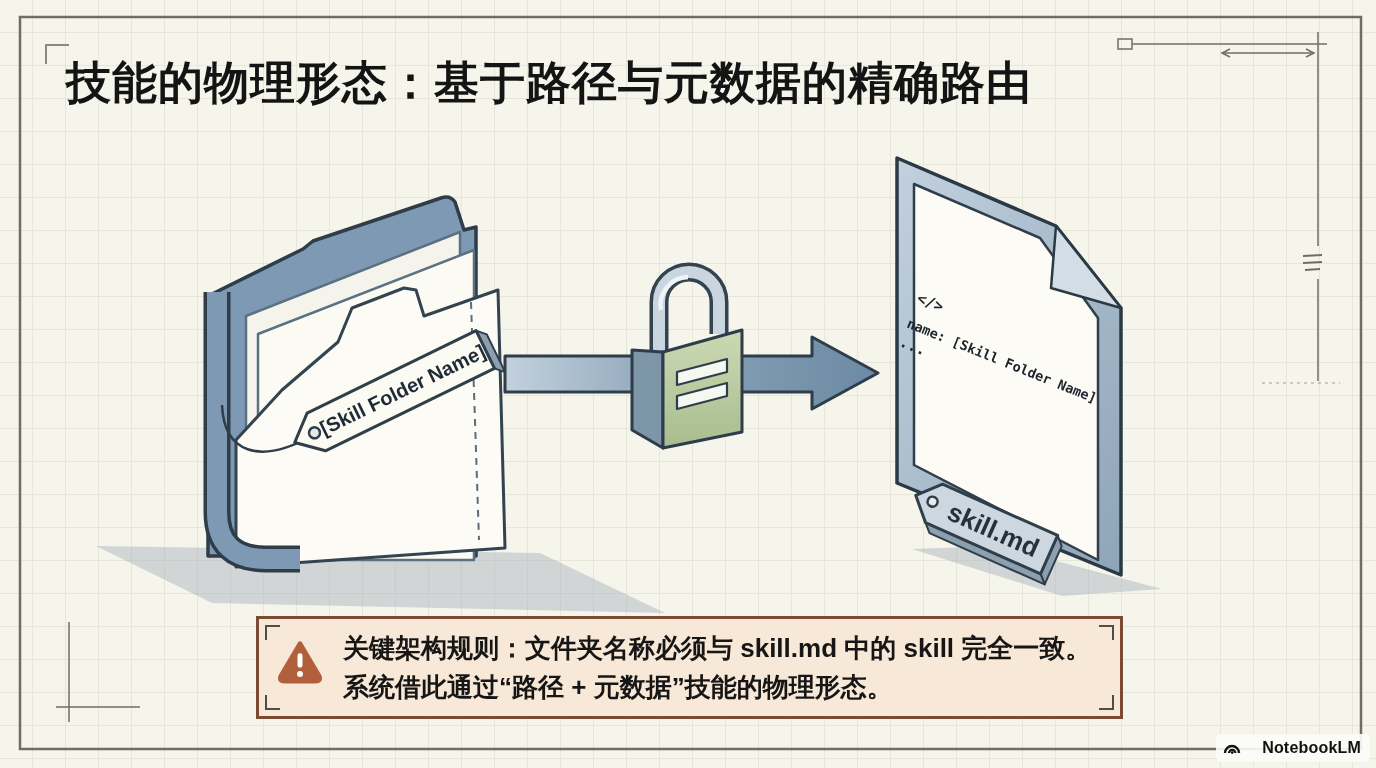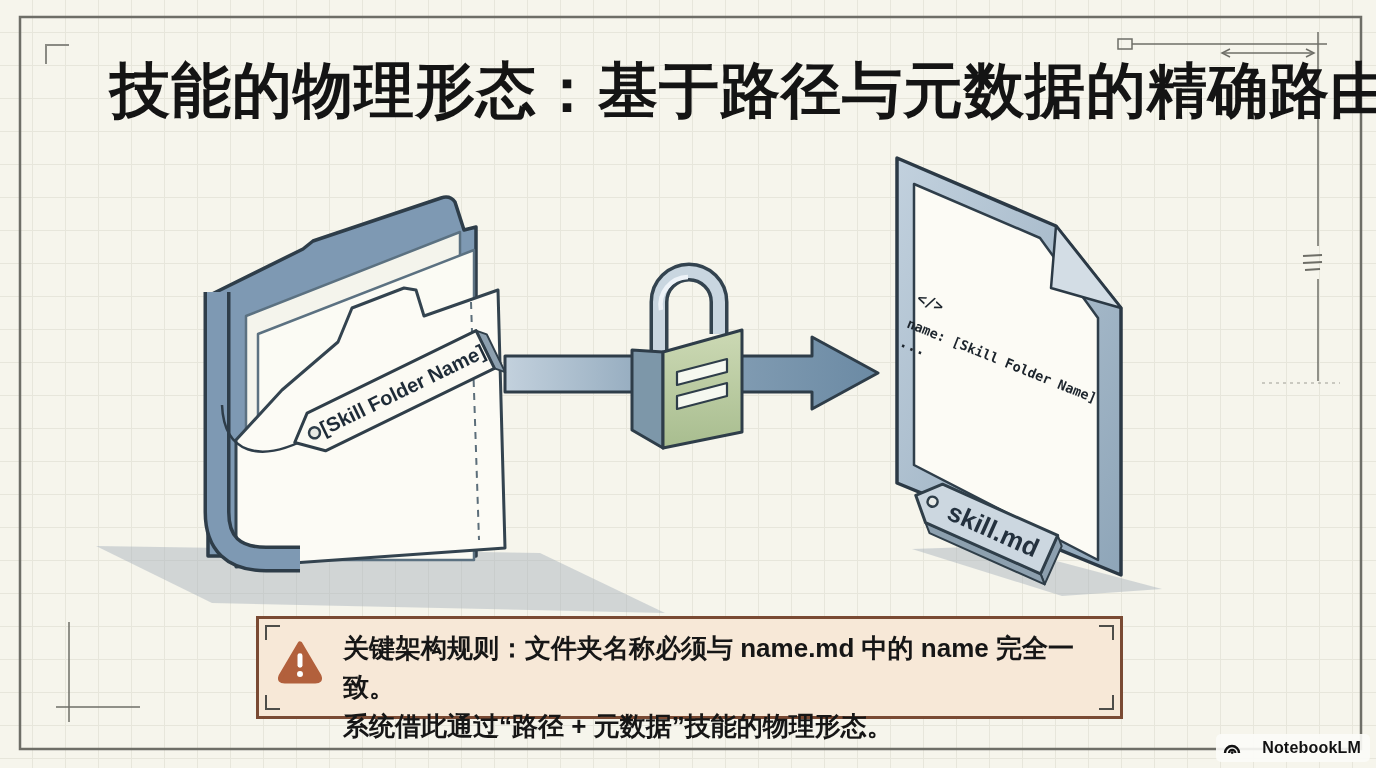--- a/index.html
+++ b/index.html
@@ -7,22 +7,22 @@
     width:1376px;height:768px;position:relative;overflow:hidden;
     font-family:"Liberation Sans",sans-serif;
     background-color:#f6f5ec;
     background-image:
       repeating-linear-gradient(to right, transparent 0 32px, #e7e6db 32px 33px),
       repeating-linear-gradient(to bottom, transparent 0 32px, #e7e6db 32px 33px);
   }
   #stage{position:absolute;inset:0;}
   .title{
     position:absolute;left:66px;top:58px;width:1010px;
-    font-size:60px;font-weight:800;color:#141414;letter-spacing:1px;
-    line-height:1.1;white-space:nowrap;margin-left:44px;
+    font-size:45px;font-weight:800;color:#141414;letter-spacing:1px;
+    line-height:1.1;white-space:nowrap;
   }
   .warnbox{
     position:absolute;left:256px;top:616px;width:867px;height:103px;
     box-sizing:border-box;background:#f7e8d7;border:3px solid #7a4a33;
   }
   .corner{position:absolute;width:13px;height:13px;}
   .corner.tl{left:6px;top:6px;border-left:2.5px solid #4d4d49;border-top:2.5px solid #4d4d49;}
   .corner.tr{right:6px;top:6px;border-right:2.5px solid #4d4d49;border-top:2.5px solid #4d4d49;}
   .corner.bl{left:6px;bottom:6px;border-left:2.5px solid #4d4d49;border-bottom:2.5px solid #4d4d49;}
   .corner.br{right:6px;bottom:6px;border-right:2.5px solid #4d4d49;border-bottom:2.5px solid #4d4d49;}
@@ -156,21 +156,21 @@
     <div class="corner bl"></div>
     <div class="corner br"></div>
     <div class="warn-icon">
       <svg width="48" height="46" viewBox="0 0 48 48">
         <path d="M24,6 L44,40 Q46,45 40,45 L8,45 Q2,45 4,40 Z" fill="#b2603c" stroke="#b2603c" stroke-width="5" stroke-linejoin="round"></path>
         <rect x="21.4" y="16" width="5.2" height="15" rx="2.6" fill="#ffffff"></rect>
         <circle cx="24" cy="37.5" r="3.1" fill="#ffffff"></circle>
       </svg>
     </div>
     <div class="warn-text">
-      <div>关键架构规则：文件夹名称必须与 name.md 中的 name 完全一致。</div>
+      <div>关键架构规则：文件夹名称必须与 skill.md 中的 skill 完全一致。</div>
       <div>系统借此通过“路径 + 元数据”技能的物理形态。</div>
     </div>
   </div>
 
   
   <div class="watermark">
     <svg width="18" height="16" viewBox="0 0 18 16">
       <path d="M2,13 A7,7 0 0 1 16,13" fill="none" stroke="#121212" stroke-width="2.4"></path>
       <path d="M6,13 A3.2,3.2 0 0 1 12.4,13" fill="none" stroke="#121212" stroke-width="2.2"></path>
       <circle cx="9.2" cy="12.6" r="1.4" fill="#121212"></circle>

